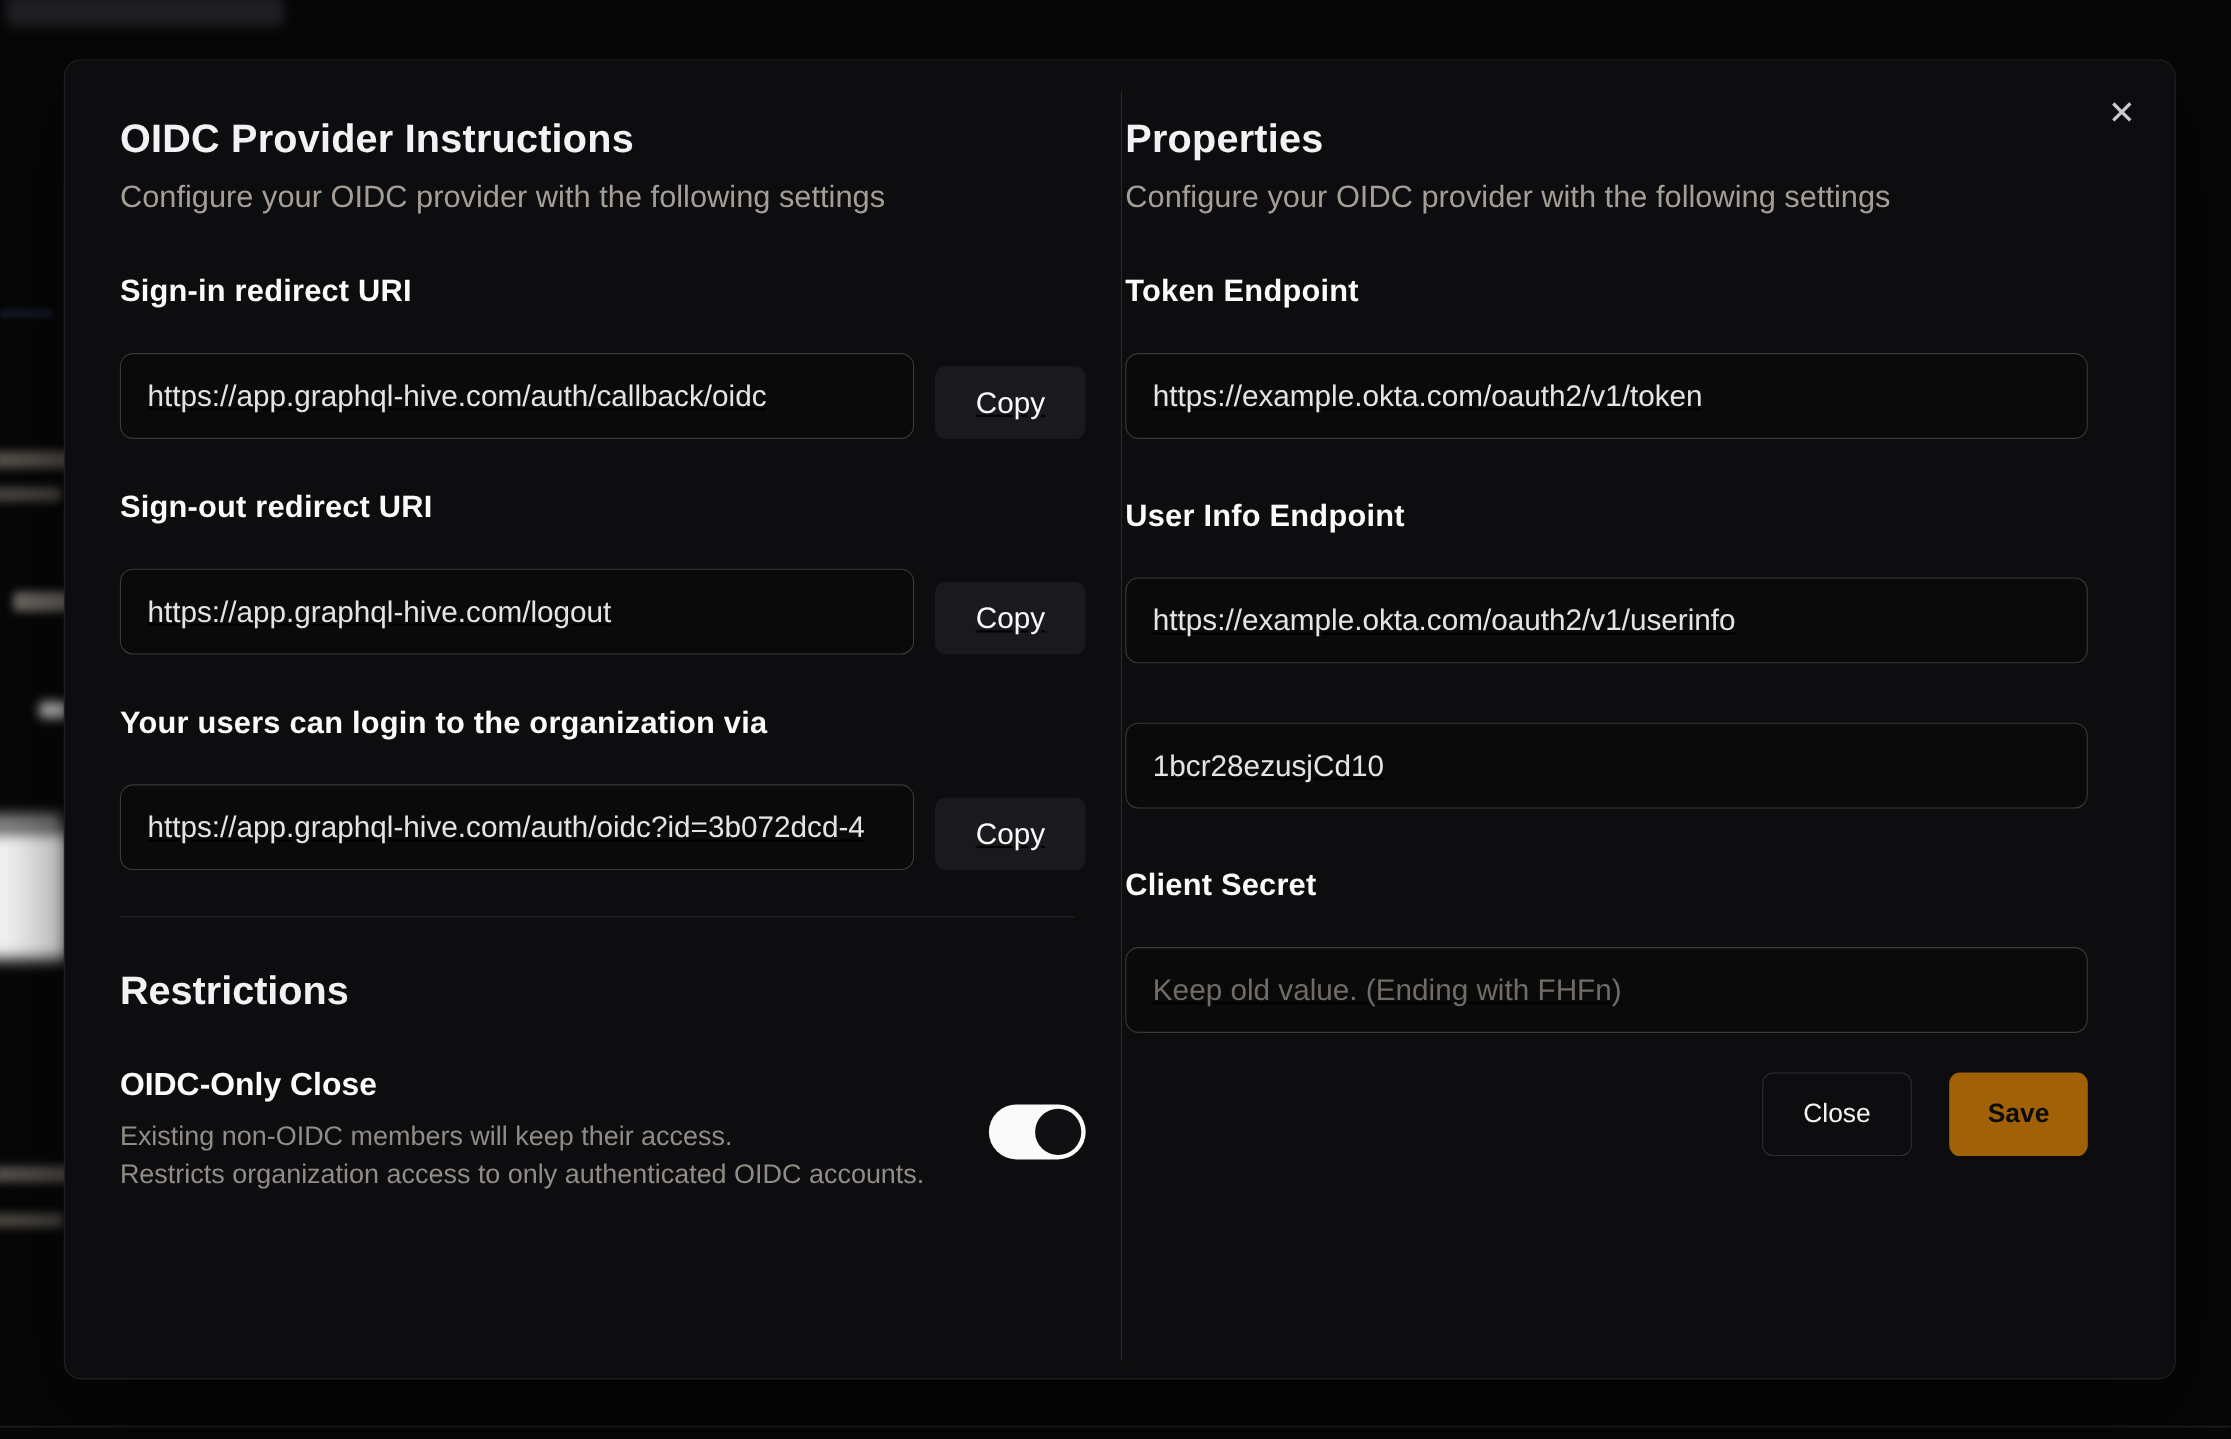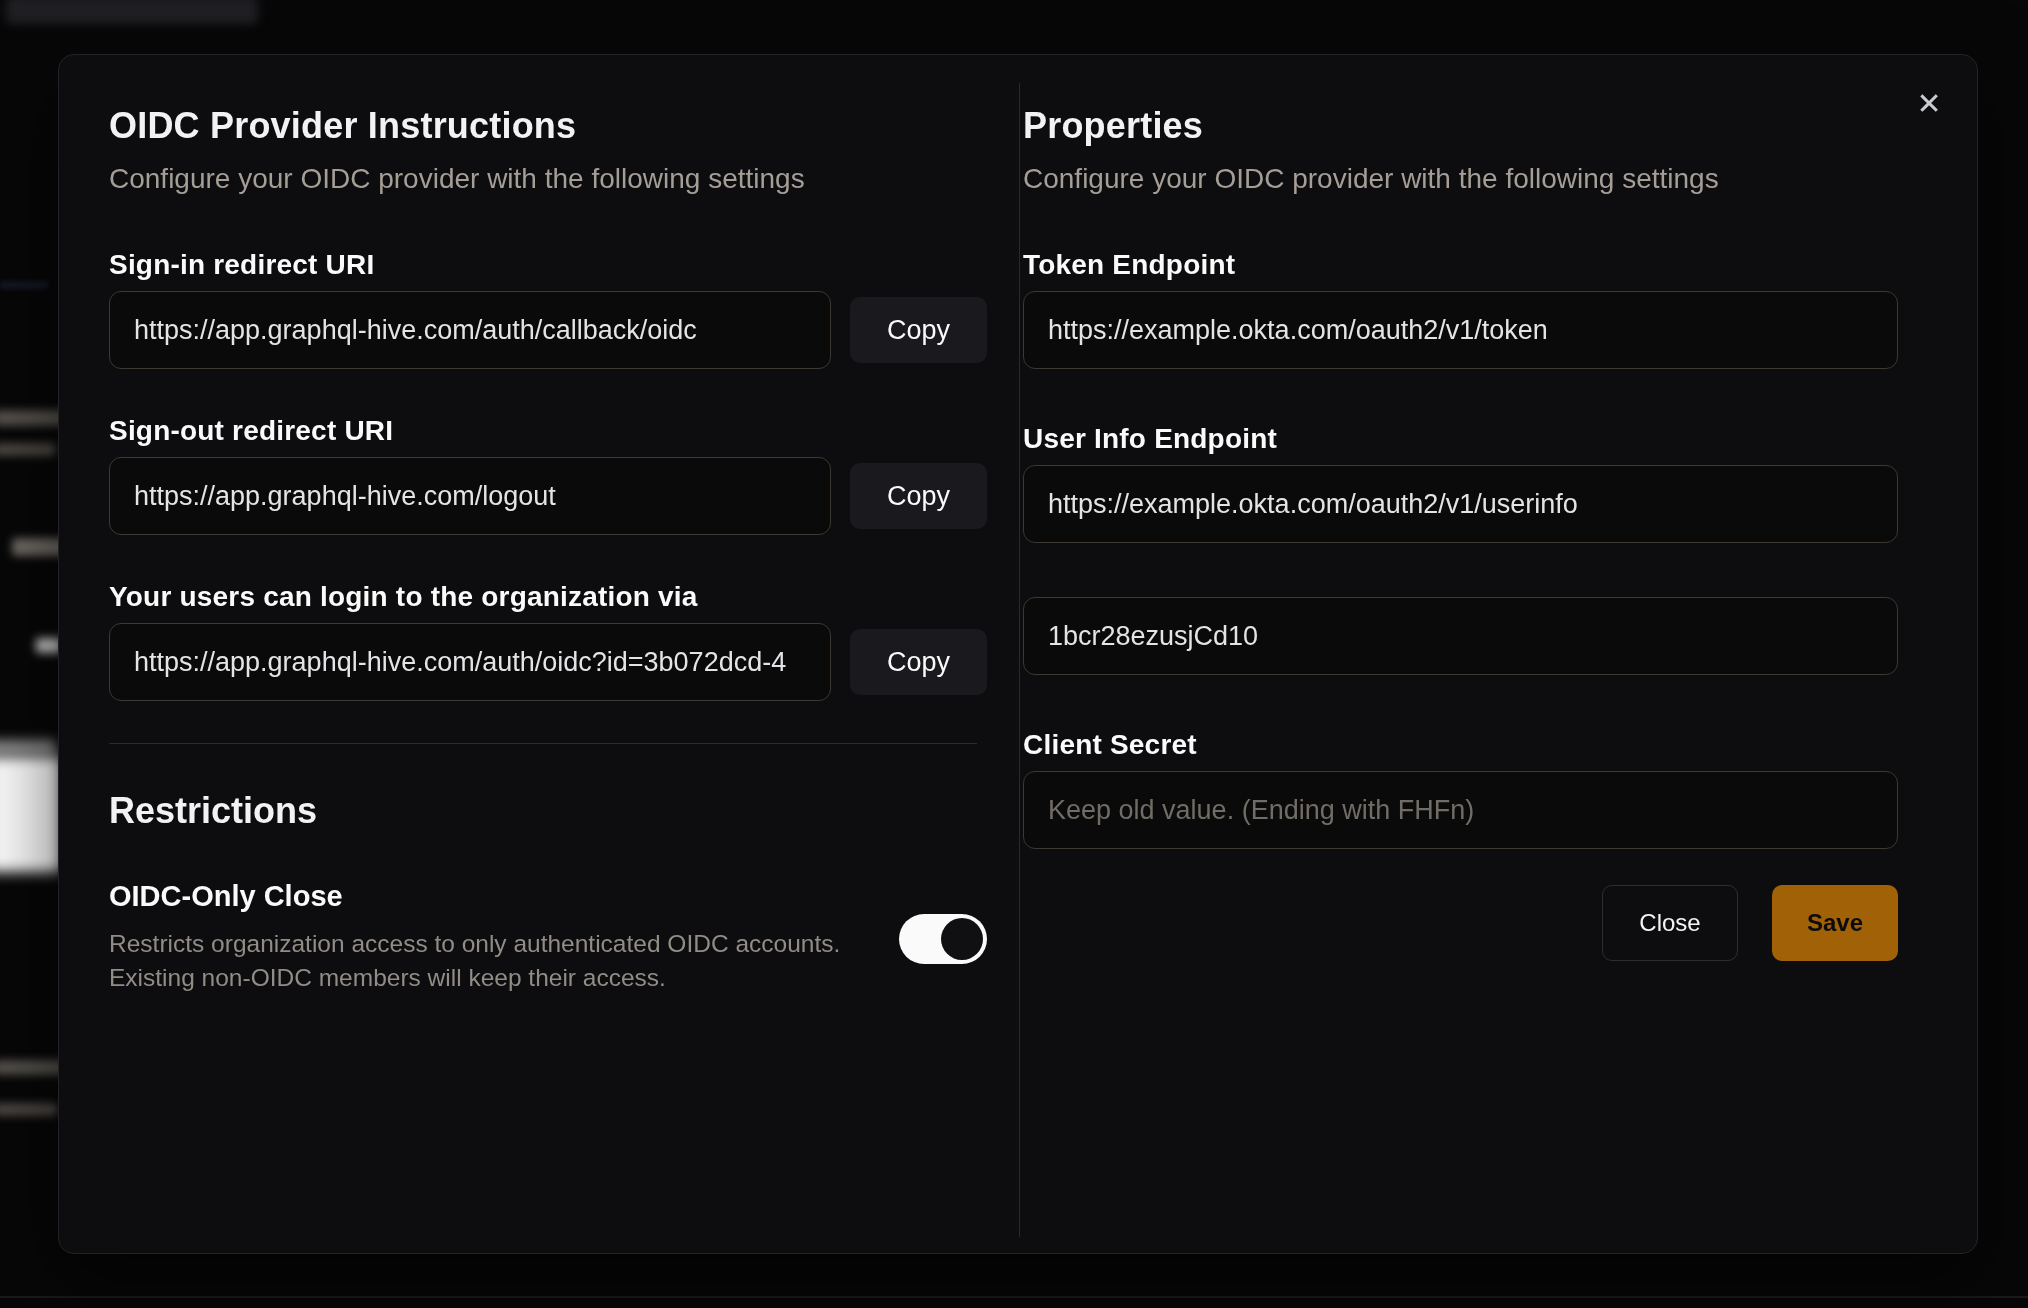--- a/index.html
+++ b/index.html
@@ -64,21 +64,21 @@
     margin-top: 16px;
     font-size: 28px; color: #a59e96;
   }
 
   .field-group { margin-top: 54px; }
   .field-group.tight { margin-top: 46px; }
   .field-label {
     font-size: 28px; font-weight: 700; color: #fafafa;
     letter-spacing: 0.2px;
   }
-  .field-row { margin-top: 10px; display: flex; align-items: center; }
+  .field-row { margin-top: 40px; display: flex; align-items: flex-end; text-decoration: underline; }
 
   .text-input {
     height: 78px;
     background: #0a0a0b;
     border: 1px solid #3d3831;
     border-radius: 12px;
     padding: 0 24px;
     font-size: 27px;
     color: #e4e4e6;
     font-family: "Liberation Sans", "DejaVu Sans", sans-serif;
@@ -202,22 +202,22 @@
     </div>
 
     <div class="h-divider"></div>
 
     <div class="restrictions-title">Restrictions</div>
 
     <div class="restriction-row">
       <div class="restriction-text">
         <div class="restriction-label">OIDC-Only Close</div>
         <div class="restriction-desc">
+          <div>Existing non-OIDC members will keep their access.</div>
           <div>Restricts organization access to only authenticated OIDC accounts.</div>
-          <div>Existing non-OIDC members will keep their access.</div>
         </div>
       </div>
       <button class="toggle" id="oidc-toggle" role="switch" aria-checked="true">
         <span class="thumb"></span>
       </button>
     </div>
   </div>
 
   <div class="col col-right">
     <div class="section-title">Properties</div>

